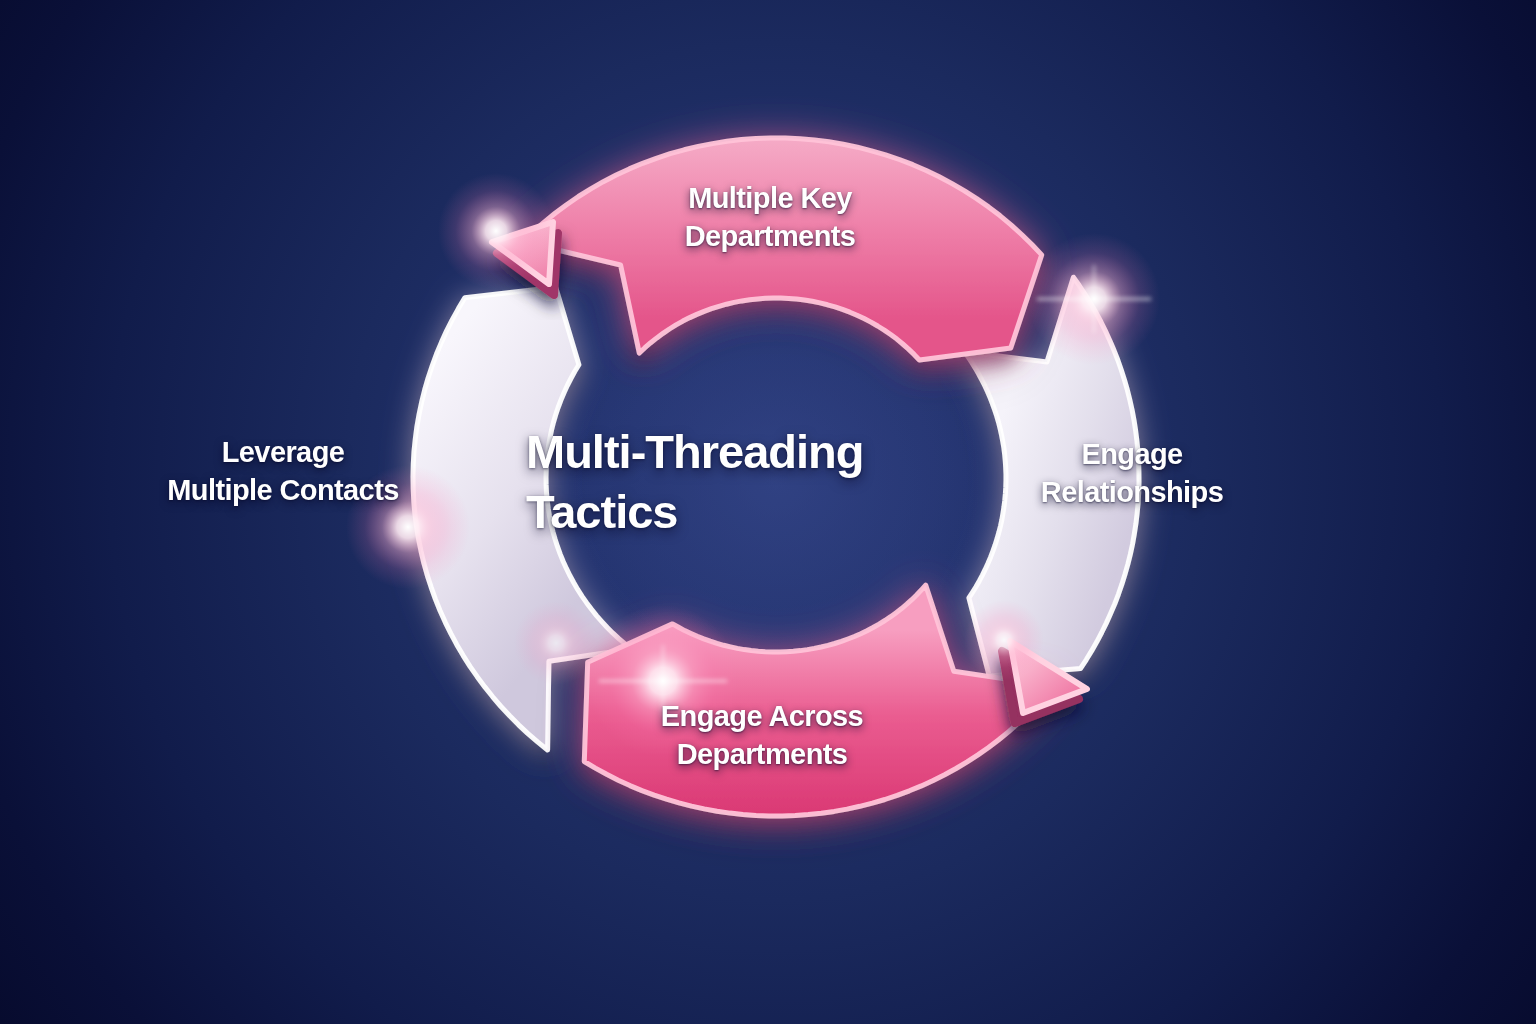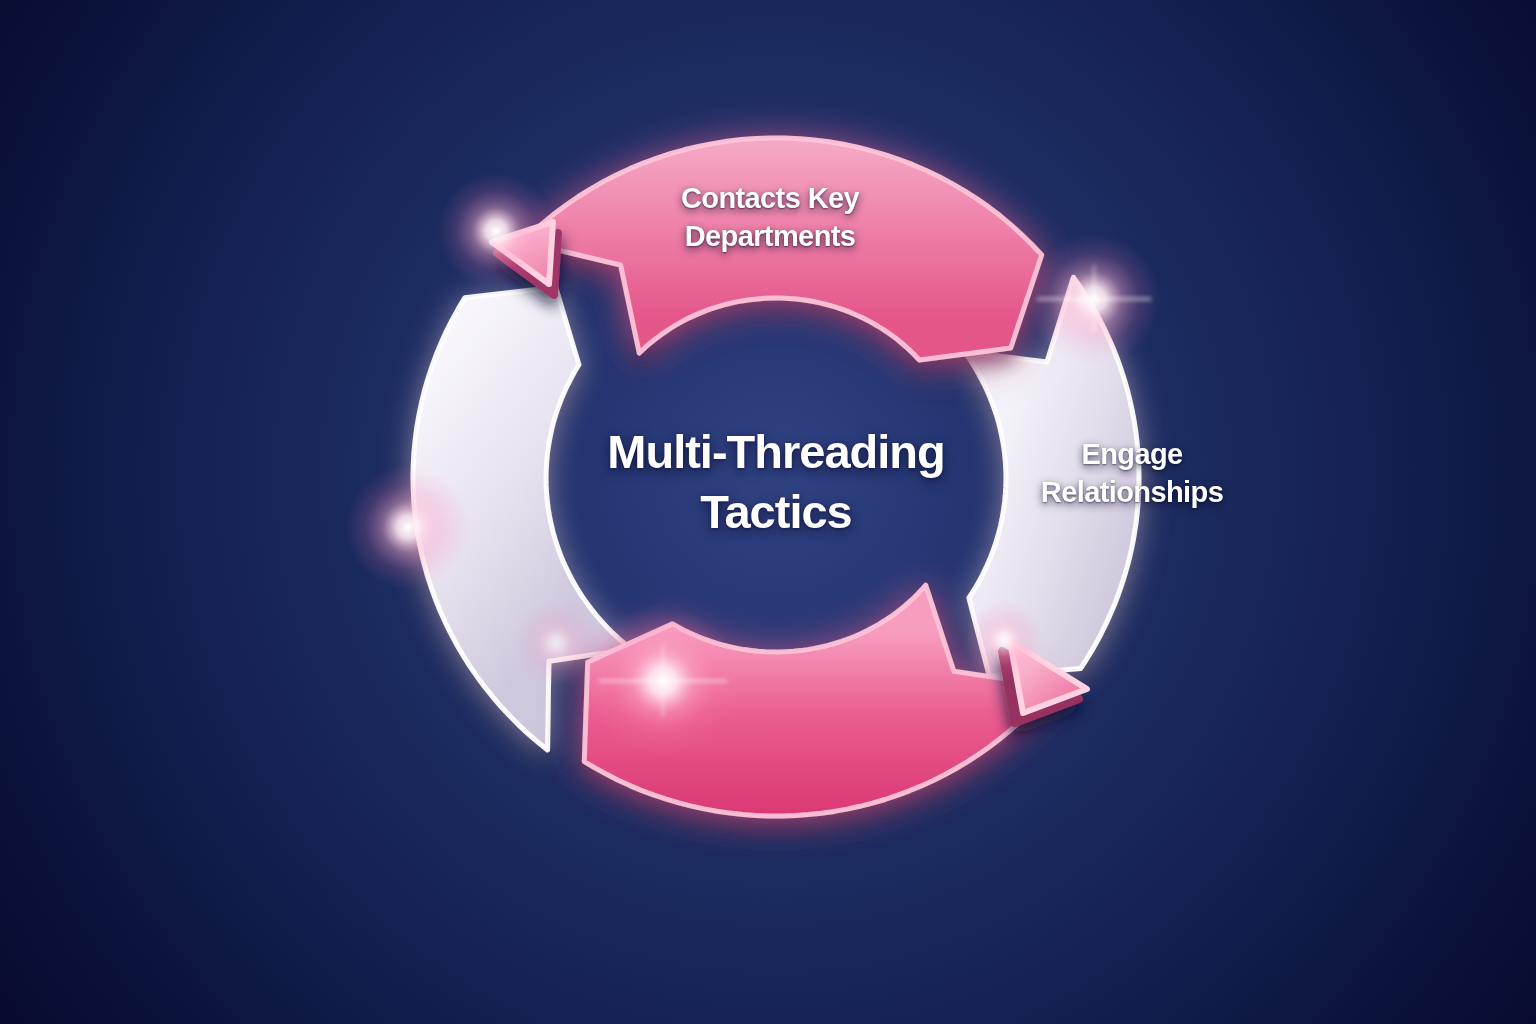--- a/index.html
+++ b/index.html
@@ -12,21 +12,21 @@
   }
   .ring-svg{position:absolute;left:0;top:0;width:1536px;height:1024px;}
   .label{
     position:absolute;color:#ffffff;font-weight:700;text-align:center;
     font-size:29px;line-height:1.3;letter-spacing:-0.6px;
     text-shadow:0 3px 9px rgba(8,8,40,0.65), 0 1px 2px rgba(8,8,40,0.5);
   }
   .label .l{display:block;}
   .center-title{
     position:absolute;left:526px;top:422px;width:500px;
-    color:#ffffff;font-weight:700;text-align:center;
+    color:#ffffff;font-weight:700;
     font-size:47px;line-height:1.28;letter-spacing:-1px;
     text-shadow:0 4px 12px rgba(8,8,40,0.6), 0 1px 3px rgba(8,8,40,0.5);
   }
   .center-title .l{display:block;}
   #lbl-top{left:570px;top:180px;width:400px;}
   #lbl-right{left:982px;top:436px;width:300px;}
   #lbl-bottom{left:562px;top:698px;width:400px;}
   #lbl-left{left:103px;top:434px;width:360px;}
 </style>
 </head>
@@ -124,21 +124,29 @@
       </g>
     </g>
   </svg>
 
   <div class="center-title">
     <span class="l">Multi-Threading</span>
     <span class="l">Tactics</span>
   </div>
 
   <div class="label" id="lbl-top">
-    <span class="l">Contacts Key</span>
+    <span class="l">Multiple Key</span>
     <span class="l">Departments</span>
   </div>
   <div class="label" id="lbl-right">
     <span class="l">Engage</span>
     <span class="l">Relationships</span>
   </div>
+  <div class="label" id="lbl-bottom">
+    <span class="l">Engage Across</span>
+    <span class="l">Departments</span>
+  </div>
+  <div class="label" id="lbl-left">
+    <span class="l">Leverage</span>
+    <span class="l">Multiple Contacts</span>
+  </div>
 
 </div>
 
 </body></html>

